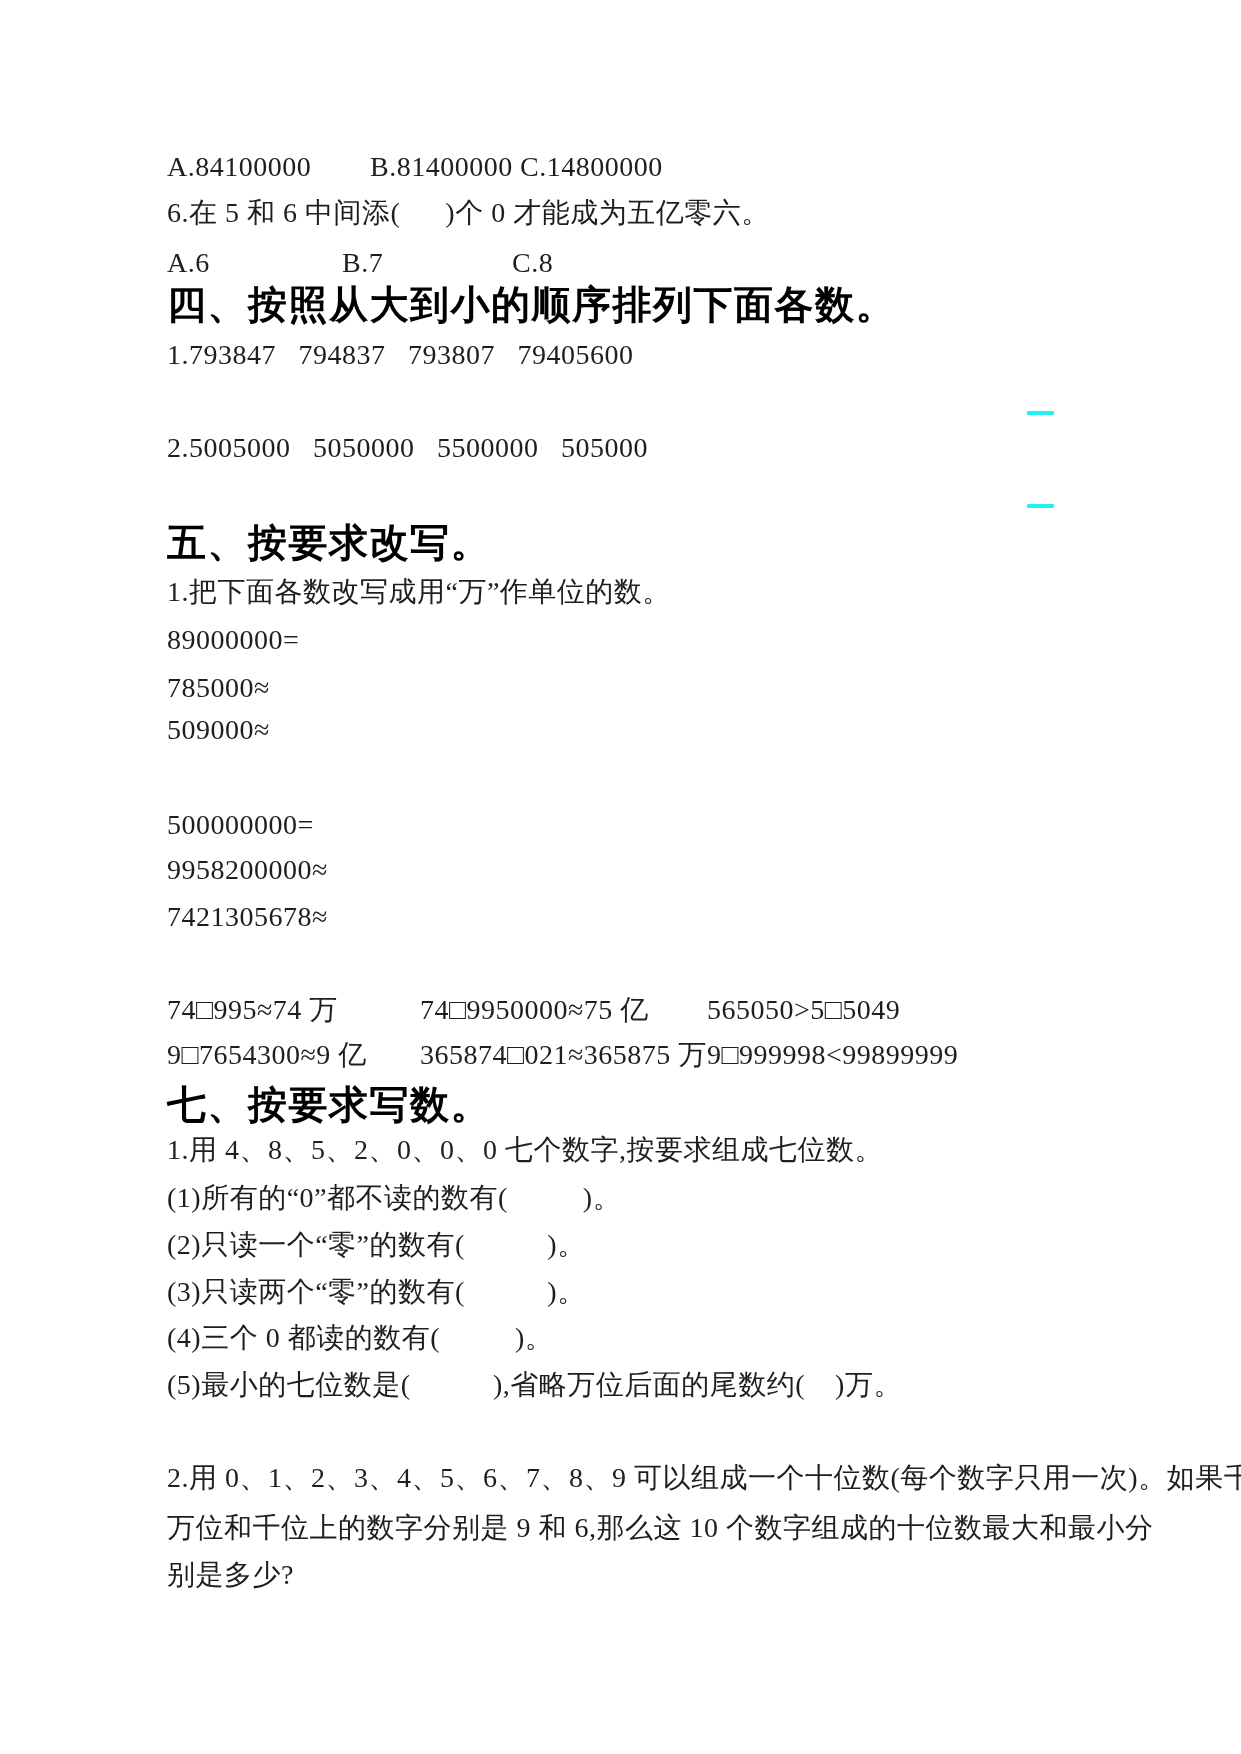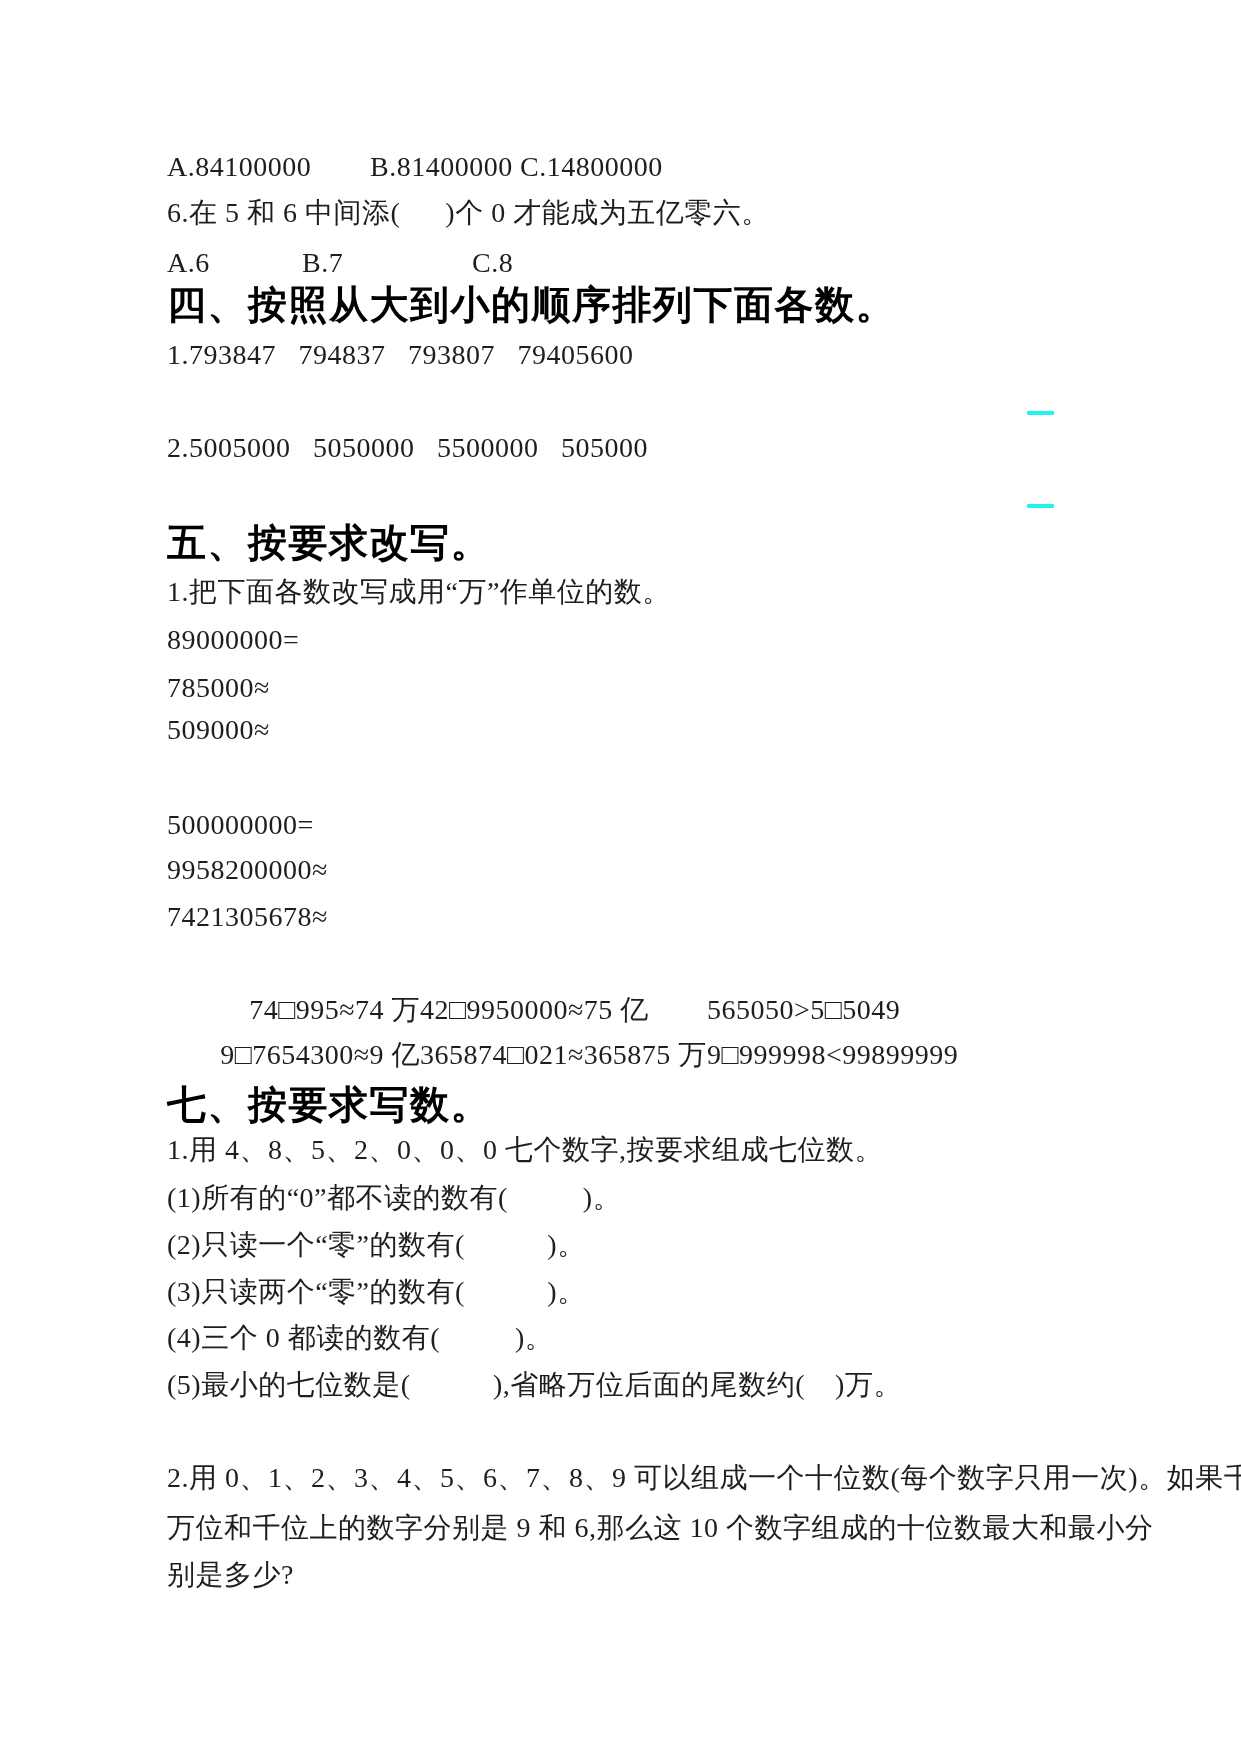--- a/index.html
+++ b/index.html
@@ -31,22 +31,22 @@
     font-size: 39px;
     color: #000000;
     letter-spacing: 1.5px;
   }
   .opts, .fillrow {
     display: flex;
   }
   .opts5 .col-a { width: 183px; font-family: Liberation Serif, serif; }
   .opts5 .col-b { width: 150px; margin-left: 20px; }
   .opts6 .col-a { width: 135px; }
-  .opts6 .col-b { width: 170px; }
-  .fillrow .col-1 { width: 253px; text-align: right; }
+  .opts6 .col-b { width: 170px; margin-left: 40px; }
+  .fillrow .col-1 { width: 253px; }
   .fillrow .col-2 { width: 287px; }
   .accent-mark {
     position: absolute;
     width: 27px;
     height: 4px;
     border-radius: 1px;
   }
   .mark-1 { left: 1027px; top: 411px; }
   .mark-2 { left: 1027px; top: 504px; }
 </style>
@@ -79,21 +79,21 @@
   <div class="line" style="top:574px">1.把下面各数改写成用“万”作单位的数。</div>
   <div class="line" style="top:622px">89000000=</div>
   <div class="line" style="top:670px">785000≈</div>
   <div class="line" style="top:712px">509000≈</div>
   <div class="line" style="top:807px">500000000=</div>
   <div class="line" style="top:852px">9958200000≈</div>
   <div class="line" style="top:899px">7421305678≈</div>
 
   <div class="line fillrow" style="top:992px">
     <span class="col-1">74□995≈74 万</span>
-    <span class="col-2">42□9950000≈75 亿</span>
+    <span class="col-2">74□9950000≈75 亿</span>
     <span class="col-3">565050&gt;5□5049</span>
   </div>
   <div class="line fillrow" style="top:1037px">
     <span class="col-1">9□7654300≈9 亿</span>
     <span class="col-2">365874□021≈365875 万</span>
     <span class="col-3">9□999998&lt;99899999</span>
   </div>
 
   <div class="line heading" style="top:1087px">七、按要求写数。</div>
   <div class="line" style="top:1132px">1.用 4、8、5、2、0、0、0 七个数字,按要求组成七位数。</div>

